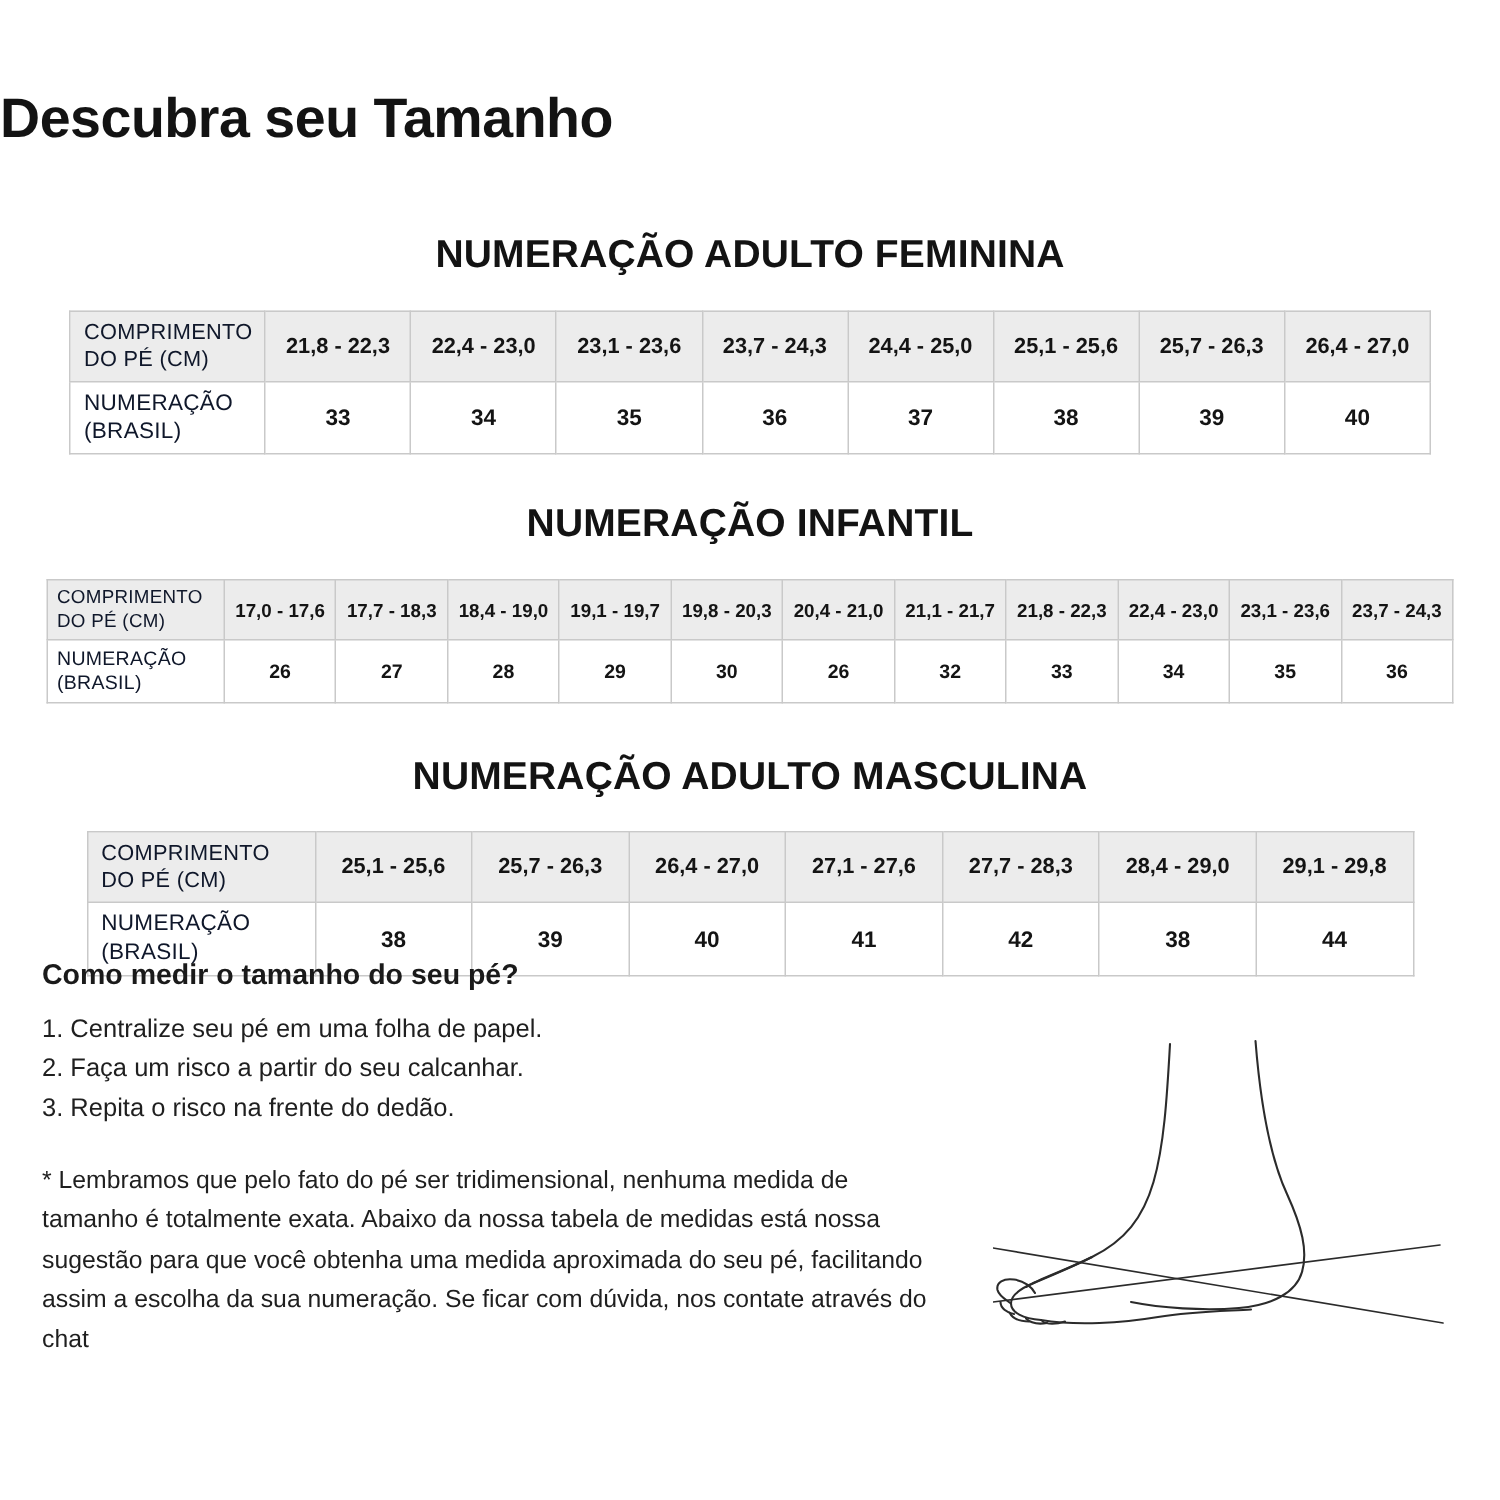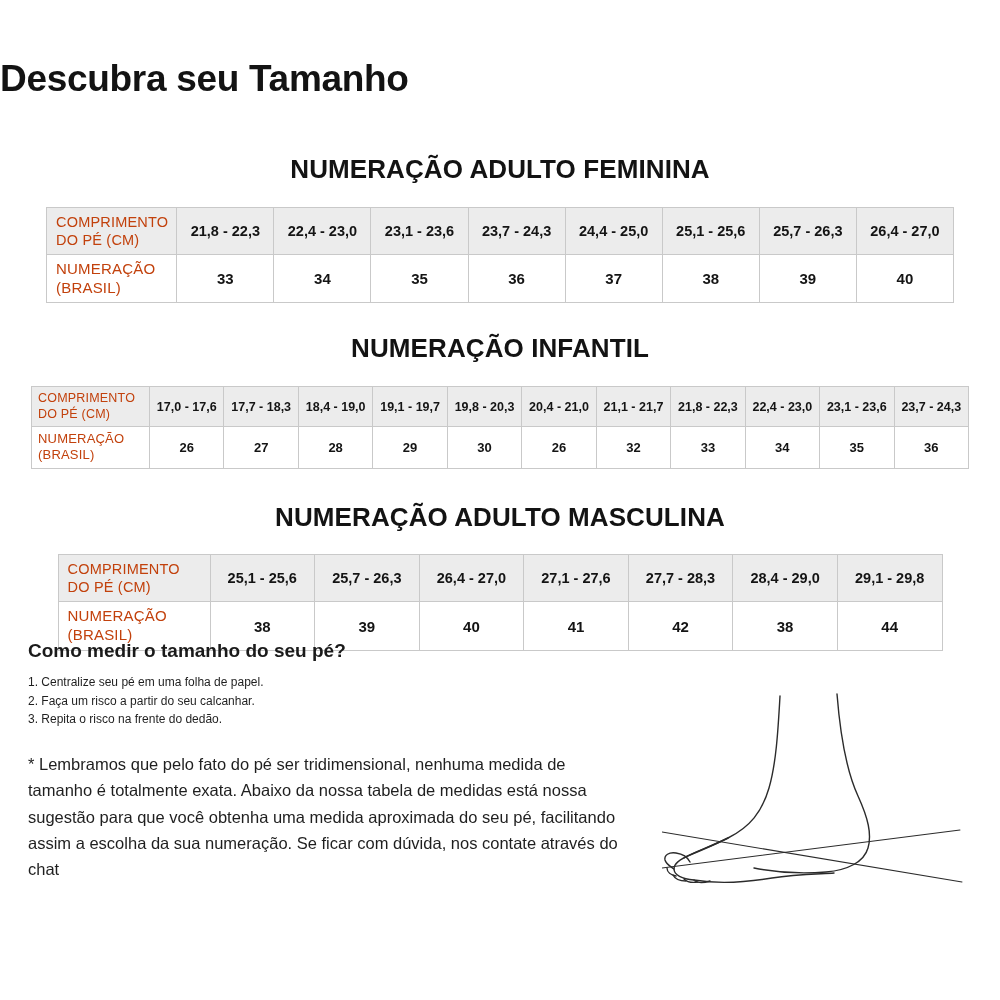--- a/index.html
+++ b/index.html
@@ -50,21 +50,21 @@
     font-weight: bold;
     color: #141414;
   }
   .row-label {
     text-align: left;
     font-weight: normal;
     font-size: 9.5px;
     line-height: 1.25;
     letter-spacing: 0.2px;
     padding: 5px 8px 5px 9px;
-    color: #c2410c;
+    color: #0f172a;
     text-transform: uppercase;
   }
   .head-row td { background: #ececec; }
   .val-row td { background: #ffffff; }
 
   
   #table-fem { width: 908px; margin-top: 19px; }
   #table-fem .head-row td { height: 38px; font-size: 14.5px; }
   #table-fem .val-row td { height: 33px; font-size: 15px; }
   #table-fem .row-label { width: 122px; }
@@ -93,21 +93,21 @@
     font-weight: bold;
     color: #1a1a1a;
     margin: 0 0 11px 0;
   }
   .howto-list {
     margin: 0;
     padding: 0;
     list-style: none;
   }
   .howto-list li {
-    font-size: 12px;
+    font-size: 17px;
     line-height: 1.55;
     color: #1f1f1f;
   }
   .note {
     margin-top: 22px;
     width: 590px;
     font-size: 16.5px;
     line-height: 1.6;
     color: #1f1f1f;
   }

